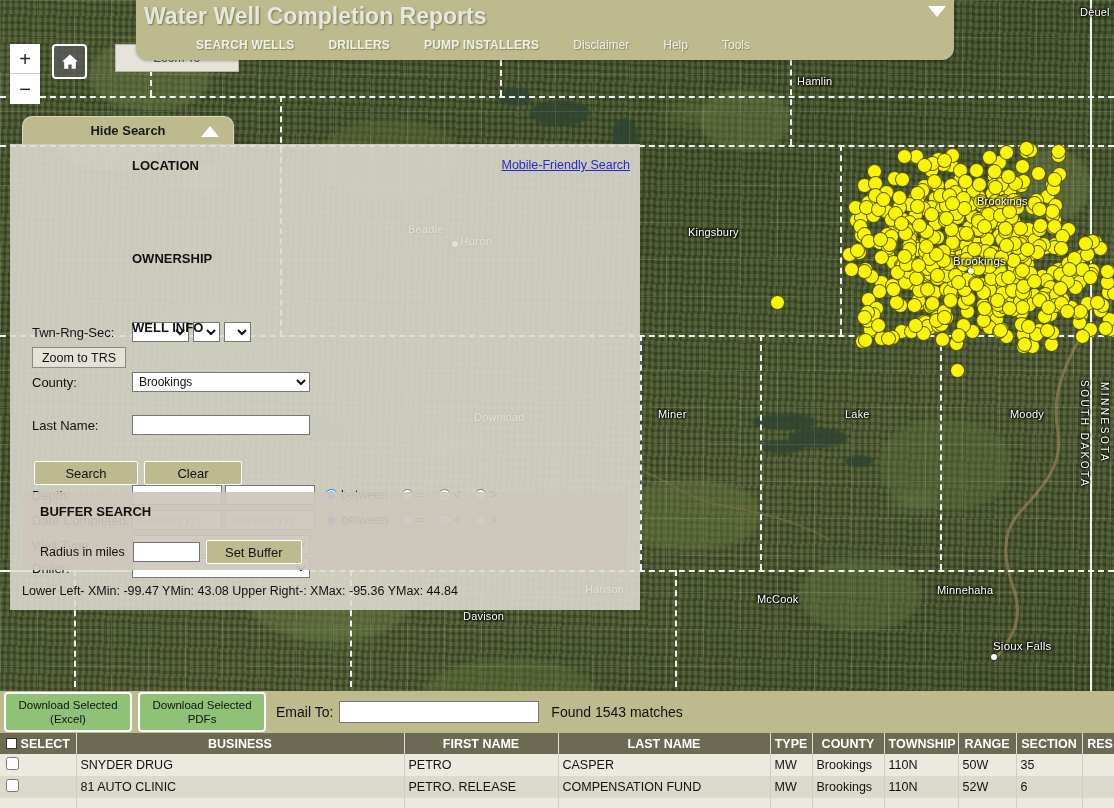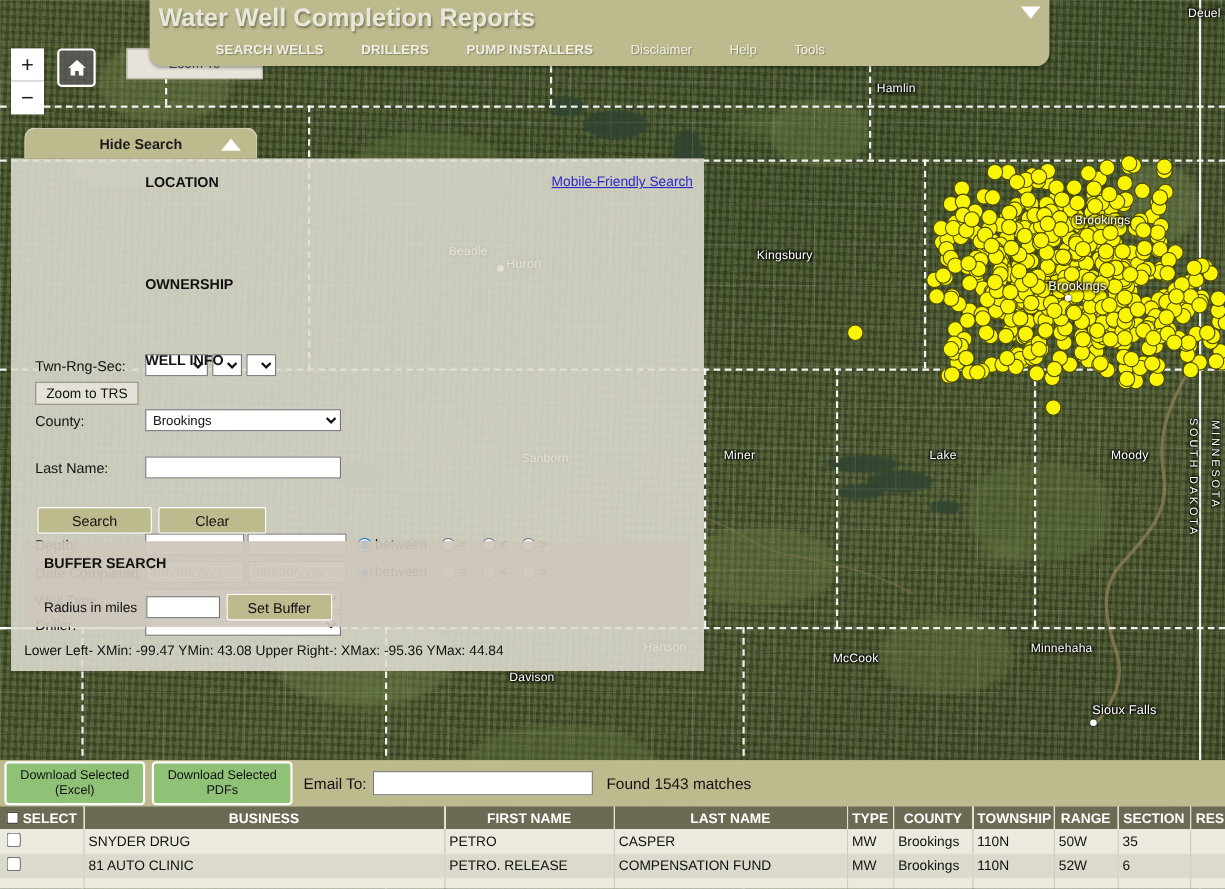--- a/index.html
+++ b/index.html
@@ -879,21 +879,21 @@
         <div class="well" style="left: 55.3px; top: 27.1px;"></div>
         <div class="well" style="left: 110px; top: 218px;"></div>
         <div class="well" style="left: -70px; top: 150px;"></div>
       </div>
     <div id="map-labels">
         <div class="mlabel" style="left: 1080px; top: 6px;">Deuel</div>
         <div class="mlabel" style="left: 797px; top: 75px;">Hamlin</div>
         <div class="mlabel" style="left: 688px; top: 226px;">Kingsbury</div>
         <div class="mlabel" style="left: 977px; top: 195px;">Brookings</div>
         <div class="mlabel" style="left: 408px; top: 223px;">Beadle</div>
-        <div class="mlabel" style="left: 474px; top: 411px;">Sanborn</div>
+        <div class="mlabel" style="left: 474px; top: 411px;">Download</div>
         <div class="mlabel" style="left: 658px; top: 408px;">Miner</div>
         <div class="mlabel" style="left: 845px; top: 408px;">Lake</div>
         <div class="mlabel" style="left: 1010px; top: 408px;">Moody</div>
         <div class="mlabel" style="left: 585px; top: 583px;">Hanson</div>
         <div class="mlabel" style="left: 757px; top: 593px;">McCook</div>
         <div class="mlabel" style="left: 937px; top: 584px;">Minnehaha</div>
         <div class="mlabel" style="left: 463px; top: 610px;">Davison</div>
         <div class="mlabel" style="left: 985px; top: 786px;">Lincoln</div>
         <div class="mlabel city" style="left: 460px; top: 235px;">Huron</div>
         <div class="citydot" style="left: 452px; top: 241px;"></div>

